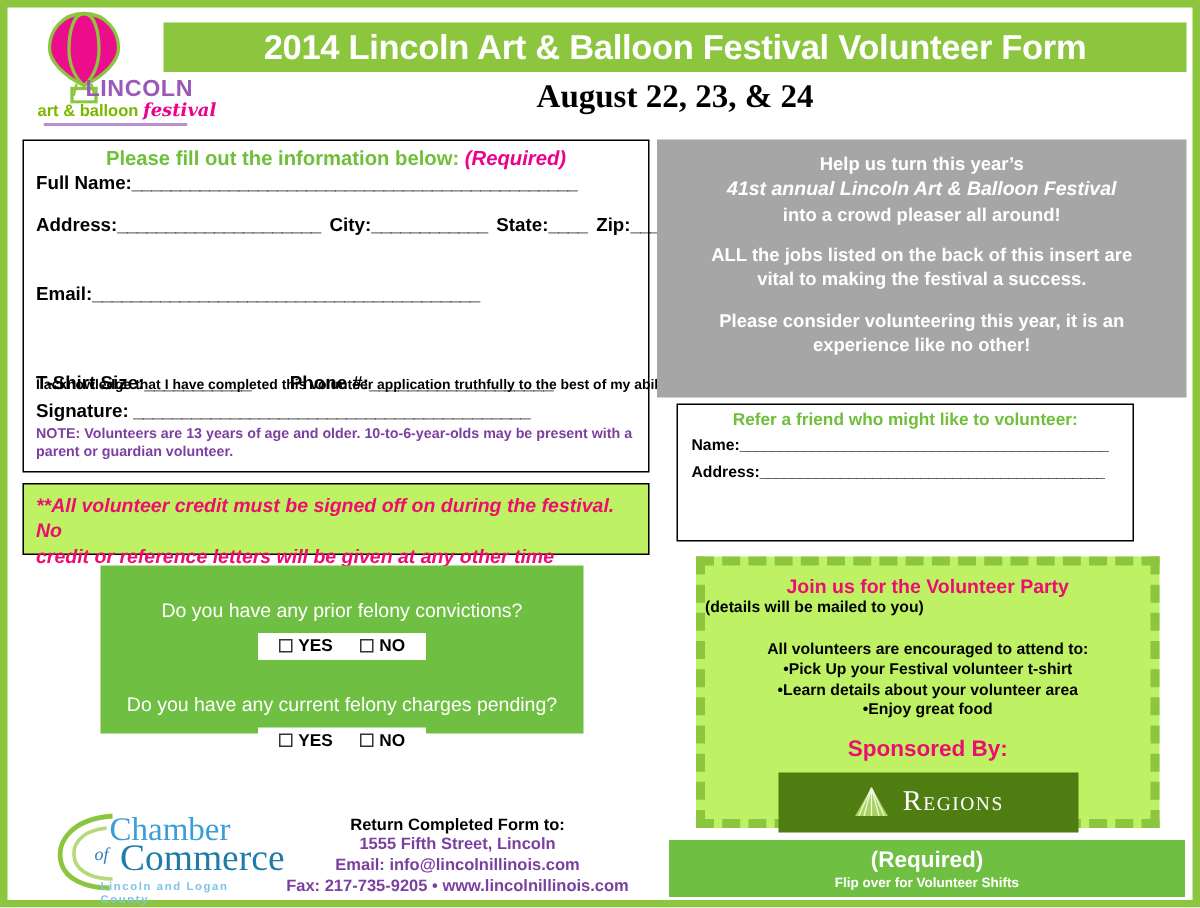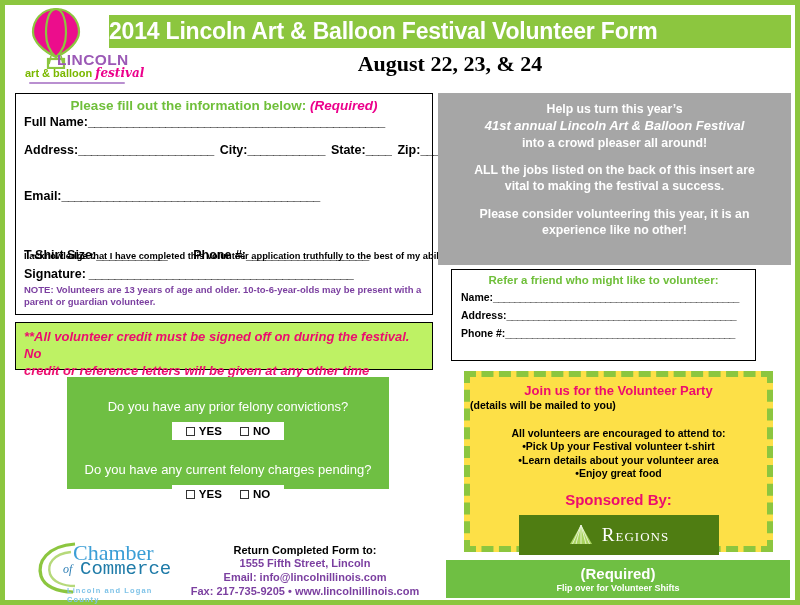--- a/index.html
+++ b/index.html
@@ -39,21 +39,21 @@
   .logo-underline {
     position: absolute; left: 18px; top: 75px; width: 96px; height: 2px;
     background: #b98fd0; border-radius: 2px;
   }
 
   
   .title-bar {
     position: absolute; left: 104px; top: 10px;
     width: 682px; height: 33px;
     background: #8cc63f;
-    display: flex; align-items: center; justify-content: flex-start;
+    display: flex; align-items: center; justify-content: center;
   }
   .title-bar span {
     color: #ffffff; font-size: 23px; font-weight: bold;
     letter-spacing: -0.2px;
   }
   .subtitle {
     position: absolute; left: 104px; top: 46px; width: 682px;
     text-align: center;
     font-family: "Liberation Serif", serif;
     font-size: 22px; font-weight: bold; color: #000000;
@@ -148,21 +148,21 @@
   .refer-line {
     font-size: 10.5px; font-weight: bold; color: #000;
     margin-bottom: 6px; white-space: nowrap;
   }
 
   
   .party-box {
     position: absolute; left: 459px; top: 366px;
     width: 309px; height: 181px;
     border: 6px dashed #8cc63f;
-    background: #fde047;
+    background: #bef264;
     padding-top: 6px;
   }
   .party-title {
     text-align: center; color: #ec0d6e;
     font-size: 13px; font-weight: bold;
   }
   .party-sub {
     text-align: left; color: #000; font-size: 10.5px; font-weight: 600;
     margin-top: 1px;
   }
@@ -196,22 +196,22 @@
     font-family: "Liberation Serif", serif;
     font-size: 22px; color: #3b9ed6; line-height: 1;
   }
   .ch-of {
     position: absolute; left: 28px; top: 24px;
     font-family: "Liberation Serif", serif; font-style: italic;
     font-size: 12px; color: #2e7fb5;
   }
   .ch-word2 {
     position: absolute; left: 45px; top: 22px;
-    font-family: Liberation Mono, monospace;
-    font-size: 19px; color: #1f7ba8; line-height: 1;
+    font-family: Liberation Serif, serif;
+    font-size: 25px; color: #1f7ba8; line-height: 1;
   }
   .ch-tag {
     position: absolute; left: 32px; top: 48px;
     font-size: 7.5px; color: #7fc3e8; letter-spacing: 1.1px;
     font-weight: 600;
   }
 
   
   .return-info {
     position: absolute; left: 175px; top: 539px; width: 250px;
@@ -302,21 +302,20 @@
     <p>vital to making the festival a success.</p>
     <div class="gray-gap"></div>
     <p>Please consider volunteering this year, it is an</p>
     <p>experience like no other!</p>
   </div>
 
   <div class="refer-box">
     <div class="refer-head">Refer a friend who might like to volunteer:</div>
     <div class="refer-line"><span>Name:</span><span class="ul">______________________________________________</span></div>
     <div class="refer-line"><span>Address:</span><span class="ul">___________________________________________</span></div>
-    <div class="refer-line"><span>Phone #:</span><span class="ul">___________________________________________</span></div>
   </div>
 
   <div class="party-box">
     <div class="party-title">Join us for the Volunteer Party</div>
     <div class="party-sub">(details will be mailed to you)</div>
     <div class="party-body">
       <div>All volunteers are encouraged to attend to:</div>
       <div class="li">•Pick Up your Festival volunteer t-shirt</div>
       <div class="li">•Learn details about your volunteer area</div>
       <div class="li">•Enjoy great food</div>

